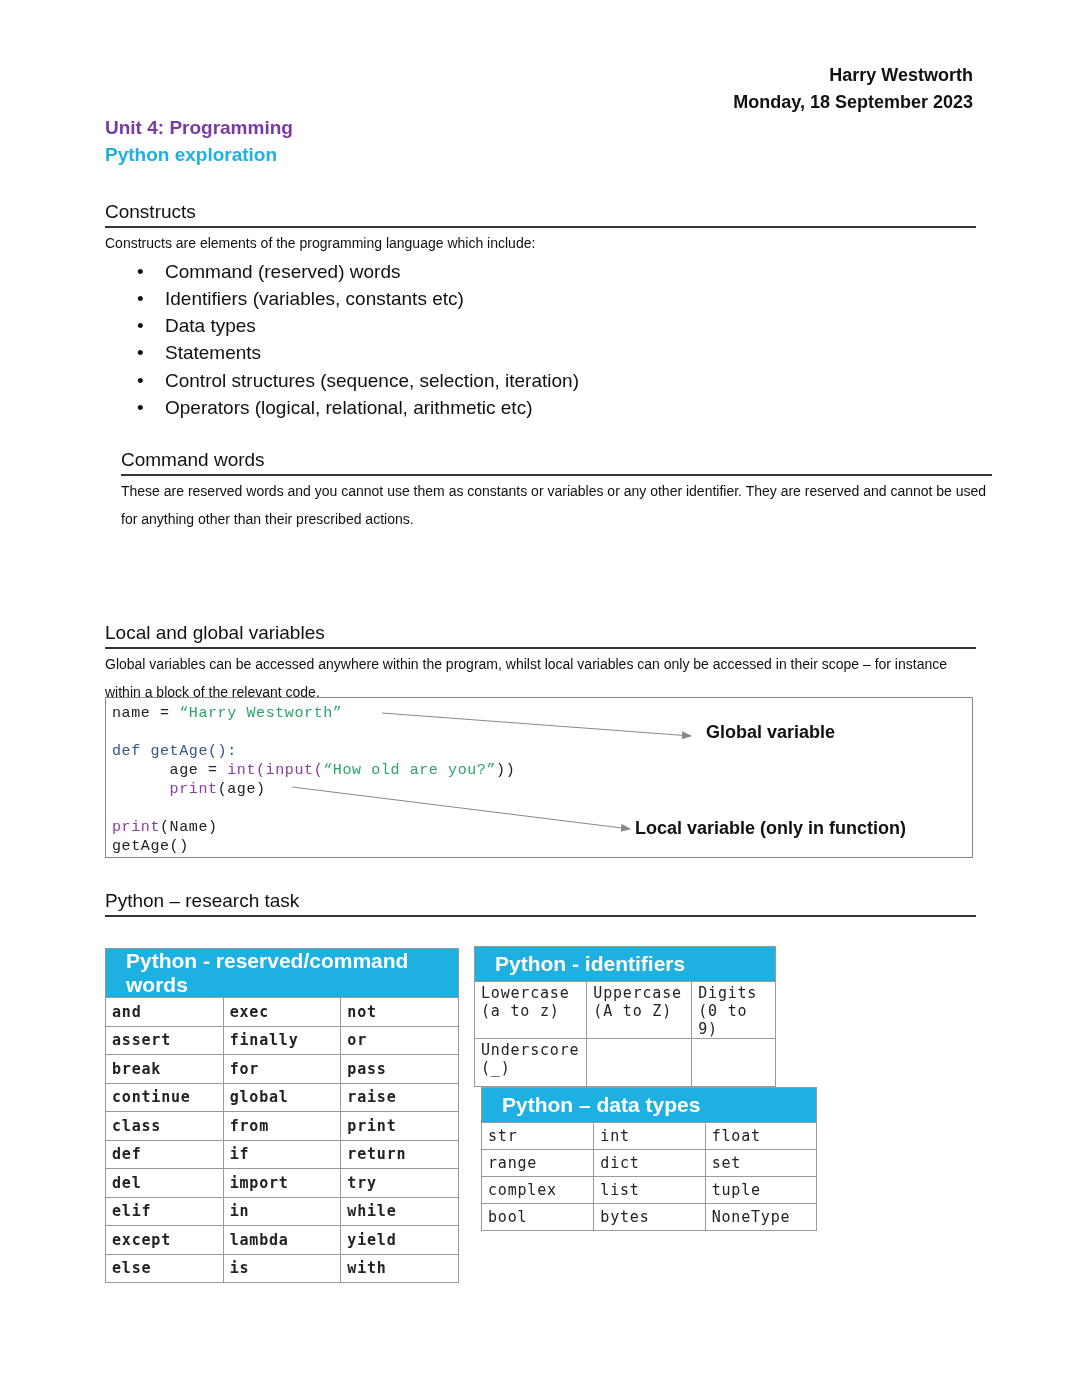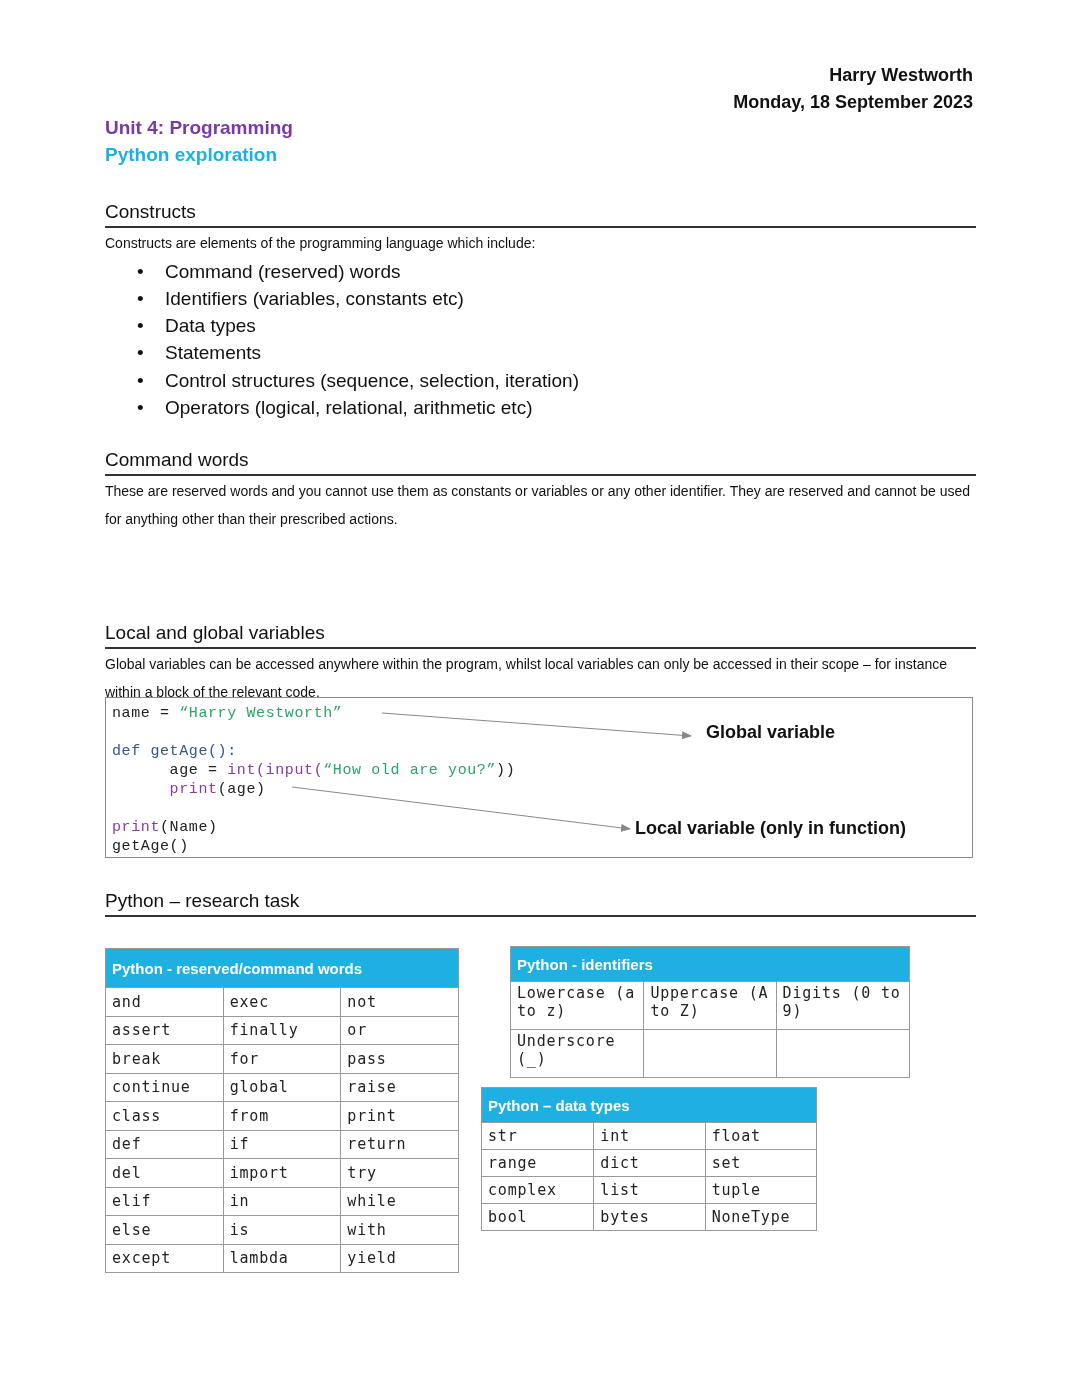--- a/index.html
+++ b/index.html
@@ -33,25 +33,25 @@
     }
     .kw-def { color: #34578a; }
     .fn-purple { color: #8a3ca0; }
     .str-green { color: #2ca36a; }
     .code-label { position: absolute; font-weight: bold; font-size: 18px; color: #111; }
     .arrows { position: absolute; left: 0; top: 0; }
 
     .tbl { position: absolute; border-collapse: collapse; font-family: "DejaVu Sans Mono", "Liberation Mono", monospace; font-size: 15px; color: #222; letter-spacing: 0.8px; }
     .tbl th {
       background: #1fb0e2; color: #fff; text-align: left; font-family: "Liberation Sans", sans-serif;
-      font-weight: bold; font-size: 15px; letter-spacing: 0; padding: 0 6px; border: 1.5px solid #999;
+      font-weight: bold; font-size: 21px; letter-spacing: 0; padding: 0 20px; border: 1.5px solid #999;
     }
     .tbl td { border: 1.5px solid #999; padding: 0 6px; vertical-align: middle; }
     .tbl.reserved th { height: 38px; }
-    .tbl.reserved td { height: 27.5px; }
+    .tbl.reserved td { height: 27.5px; font-weight: bold; }
     .tbl.ident th { height: 34px; }
     .tbl.ident td { height: 45px; line-height: 18px; vertical-align: top; padding-top: 2px; }
     .tbl.types th { height: 34px; }
     .tbl.types td { height: 26px; }
   </style>
 </head>
 <body>
 
 <div class="abs author-block">
   <div>Harry Westworth</div>
@@ -66,21 +66,21 @@
   <ul class="bullets">
     <li><span class="dot">•</span><span>Command (reserved) words</span></li>
     <li><span class="dot">•</span><span>Identifiers (variables, constants etc)</span></li>
     <li><span class="dot">•</span><span>Data types</span></li>
     <li><span class="dot">•</span><span>Statements</span></li>
     <li><span class="dot">•</span><span>Control structures (sequence, selection, iteration)</span></li>
     <li><span class="dot">•</span><span>Operators (logical, relational, arithmetic etc)</span></li>
   </ul>
 </div>
 
-<div class="section" style="top:447px;">
+<div class="section" style="top:447px;margin-left:16px;">
   <div class="section-heading">Command words</div>
   <div class="section-body">These are reserved words and you cannot use them as constants or variables or any other identifier. They are reserved and cannot be used for anything other than their prescribed actions.</div>
 </div>
 
 <div class="section" style="top:587px;margin-top:33px;">
   <div class="section-heading">Local and global variables</div>
   <div class="section-body">Global variables can be accessed anywhere within the program, whilst local variables can only be accessed in their scope – for instance within a block of the relevant code.</div>
 </div>
 
 <div class="code-box">
@@ -153,33 +153,33 @@
         <td>del</td>
         <td>import</td>
         <td>try</td>
       </tr>
   <tr>
         <td>elif</td>
         <td>in</td>
         <td>while</td>
       </tr>
   <tr>
+        <td>except</td>
+        <td>lambda</td>
+        <td>yield</td>
+      </tr>
+  <tr>
         <td>else</td>
         <td>is</td>
         <td>with</td>
       </tr>
-  <tr>
-        <td>except</td>
-        <td>lambda</td>
-        <td>yield</td>
-      </tr>
 </tbody>
   </table>
 
-<table class="tbl ident" style="left:510px; top:946px; width:400px;border-radius:24px;">
+<table class="tbl ident" style="left:474px; top:946px; width:302px;border-radius:24px;">
   <colgroup>
       <col style="width:115px">
       <col style="width:114px">
       <col style="width:115px">
     </colgroup>
   <tbody>
       <tr>
         <th colspan="3">Python - identifiers</th>
       </tr>
   <tr>

